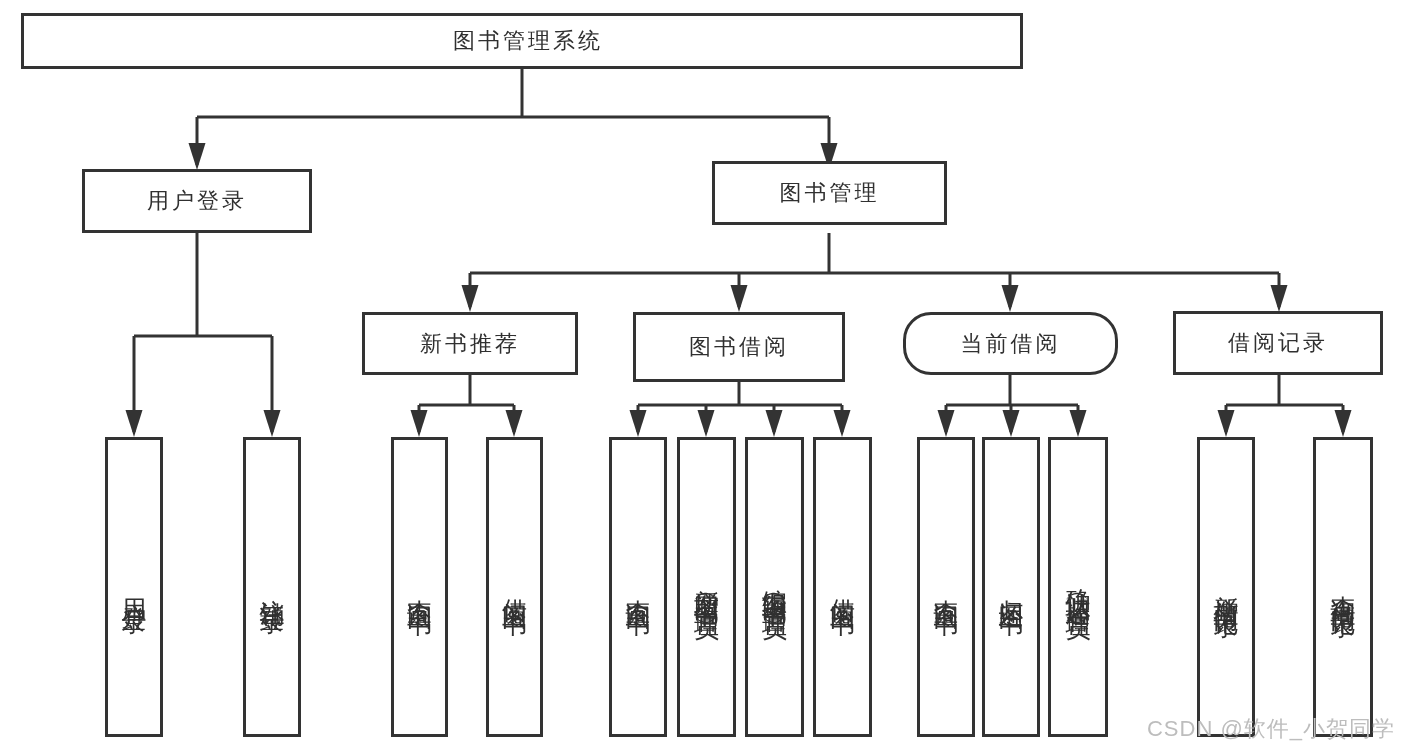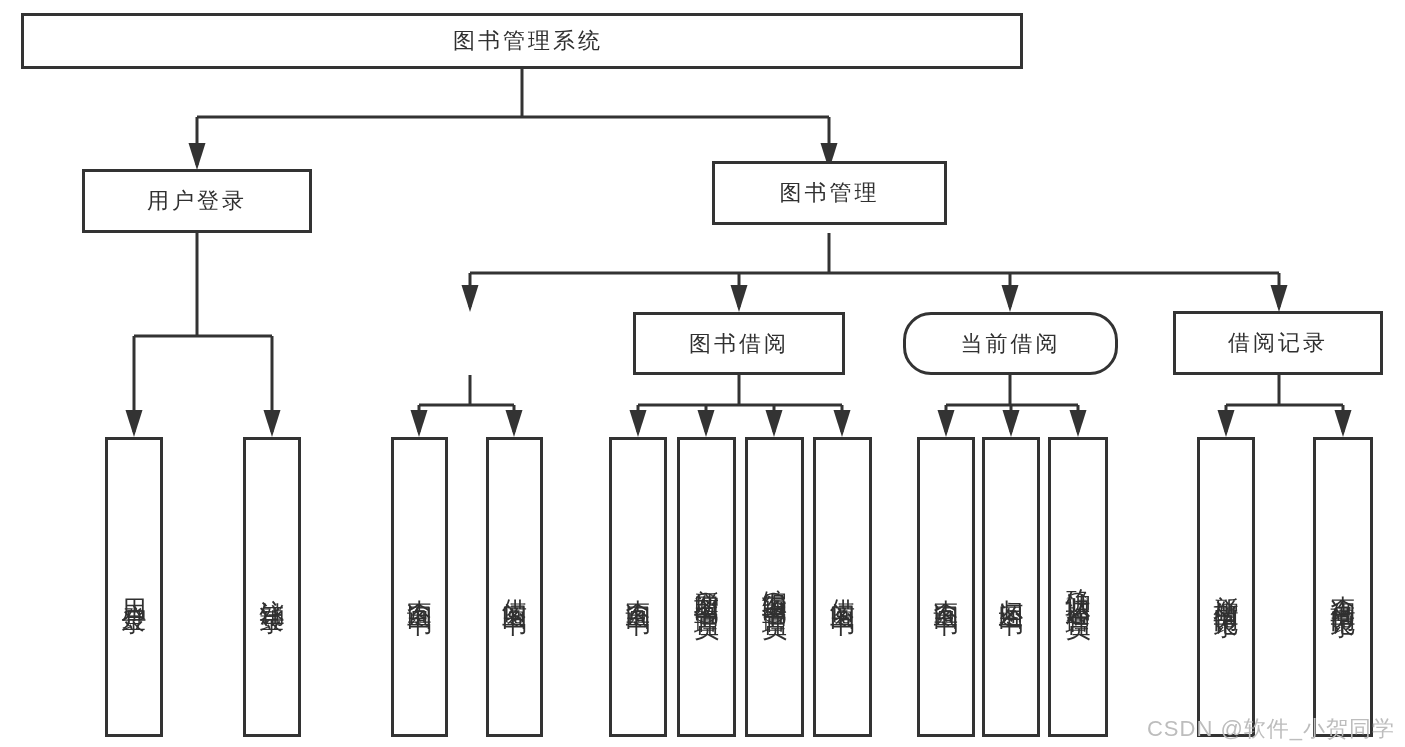--- a/index.html
+++ b/index.html
@@ -117,21 +117,22 @@
     <polygon points="1217.5,410 1234.5,410 1226,437"></polygon>
     <line x1="1343" y1="405" x2="1343" y2="432"></line>
     <polygon points="1334.5,410 1351.5,410 1343,437"></polygon>
   </svg>
 
   <div class="box" style="left:21px;top:13px;width:1002px;height:56px;padding-left:12px;">图书管理系统</div>
 
   <div class="box" style="left:82px;top:169px;width:230px;height:64px;">用户登录</div>
   <div class="box" style="left:712px;top:161px;width:235px;height:64px;">图书管理</div>
 
-  <div class="box" style="left:633px;top:312px;width:212px;height:63px;">图书借阅</div>
+  <div class="box" style="left:362px;top:312px;width:216px;height:63px;">新书推荐</div>
+  <div class="box" style="left:633px;top:312px;width:212px;height:70px;">图书借阅</div>
   <div class="box" style="left:903px;top:312px;width:215px;height:63px;border-radius:28px;">当前借阅</div>
   <div class="box" style="left:1173px;top:311px;width:210px;height:64px;">借阅记录</div>
 
   <div class="vbox" style="left:105px;top:437px;width:58px;height:300px;">用户登录</div>
   <div class="vbox" style="left:243px;top:437px;width:58px;height:300px;">注销登录</div>
 
   <div class="vbox" style="left:391px;top:437px;width:57px;height:300px;">查询图书</div>
   <div class="vbox" style="left:486px;top:437px;width:57px;height:300px;">借阅图书</div>
 
   <div class="vbox" style="left:609px;top:437px;width:58px;height:300px;">查询图书</div>

